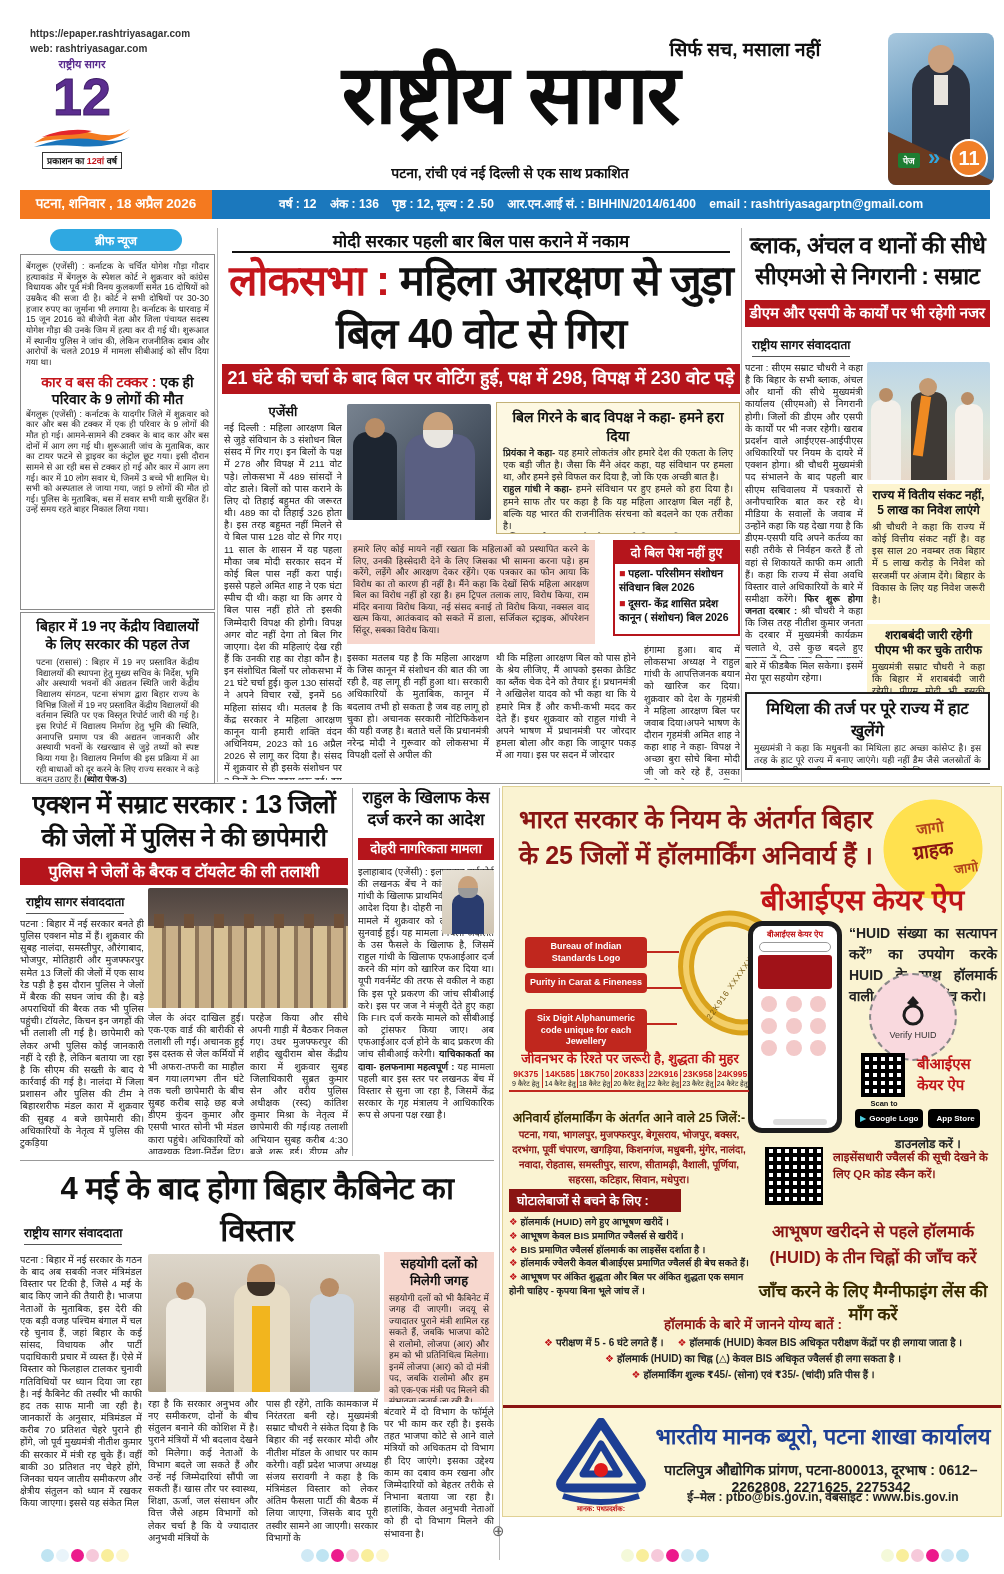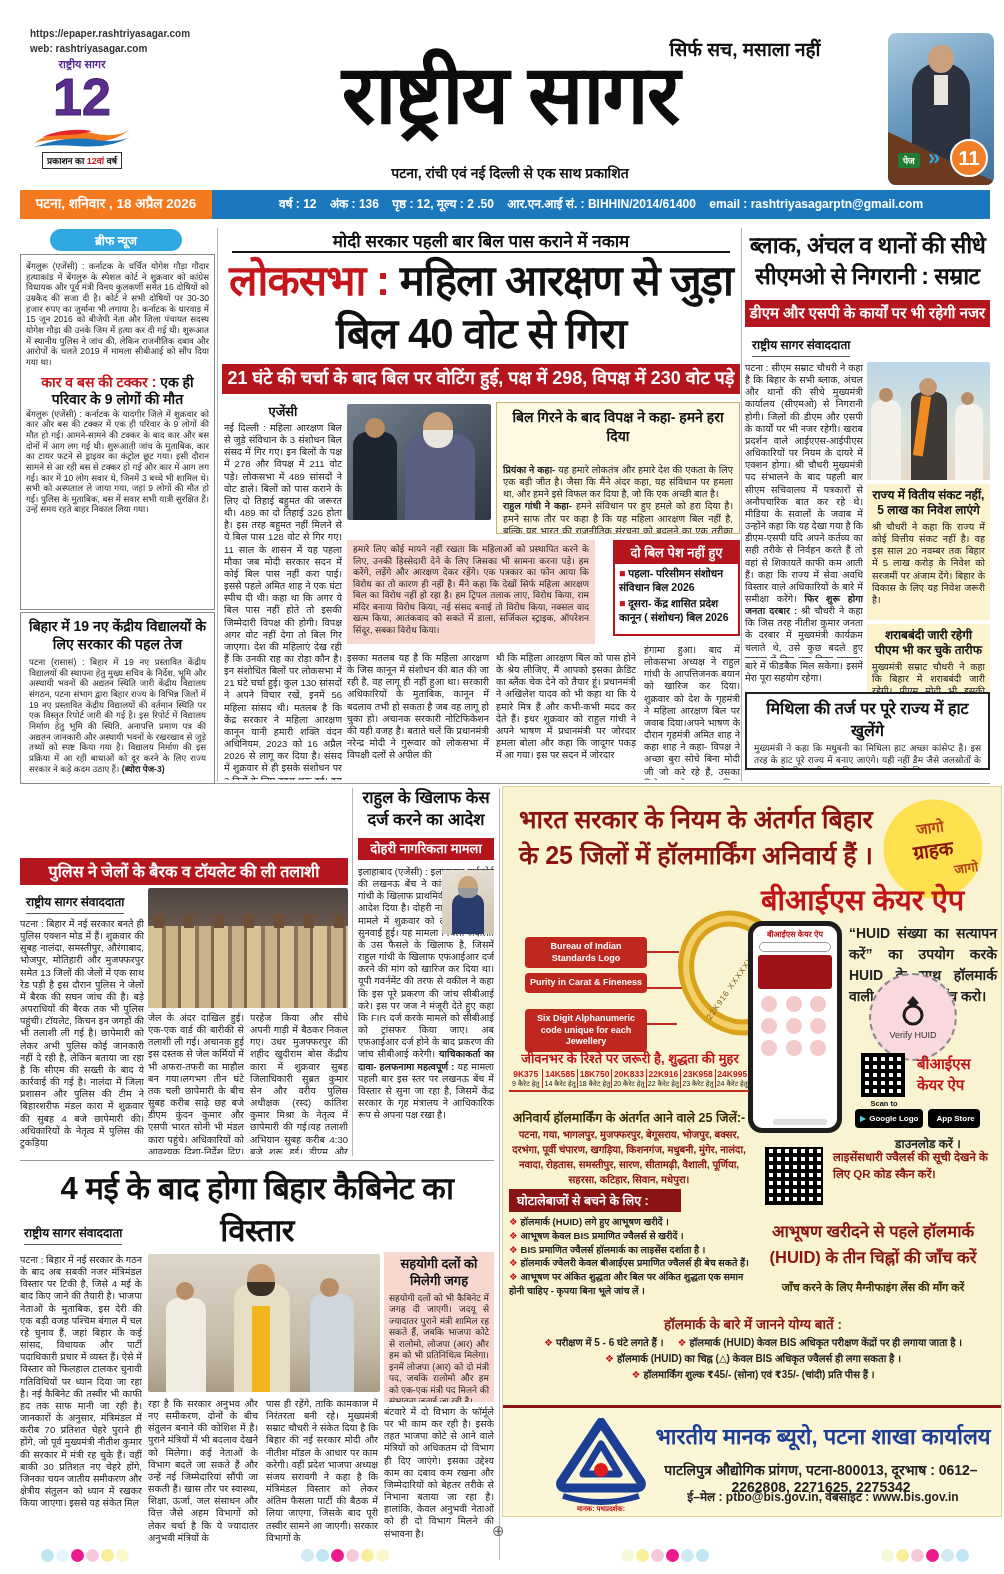--- a/index.html
+++ b/index.html
@@ -80,21 +80,21 @@
   <div class="abs pill" style="left:50px;top:229px;width:132px;height:22px">
     <span>ब्रीफ न्यूज</span>
   </div>
   <div class="abs clip" style="left:20px;top:254px;width:195px;height:356px;border:1px solid #8a8a8a;padding:6px 5px">
     <div class="smalltxt">बेंगलुरू (एजेंसी) : कर्नाटक के चर्चित योगेश गौड़ा गौदार हत्याकांड में बेंगलुरु के स्पेशल कोर्ट ने शुक्रवार को कांग्रेस विधायक और पूर्व मंत्री विनय कुलकर्णी समेत 16 दोषियों को उम्रकैद की सजा दी है। कोर्ट ने सभी दोषियों पर 30-30 हजार रुपए का जुर्माना भी लगाया है। कर्नाटक के धारवाड़ में 15 जून 2016 को बीजेपी नेता और जिला पंचायत सदस्य योगेश गौड़ा की उनके जिम में हत्या कर दी गई थी। शुरूआत में स्थानीय पुलिस ने जांच की, लेकिन राजनीतिक दबाव और आरोपों के चलते 2019 में मामला सीबीआई को सौंप दिया गया था।</div>
     <div class="ctr b" style="font-size:14px;line-height:1.25;margin:6px 0 0">
       <span class="red">कार व बस की टक्कर : </span><span>एक ही परिवार के 9 लोगों की मौत</span>
     </div>
     <div class="smalltxt">बेंगलुरू (एजेंसी) : कर्नाटक के यादगीर जिले में शुक्रवार को कार और बस की टक्कर में एक ही परिवार के 9 लोगों की मौत हो गई। आमने-सामने की टक्कर के बाद कार और बस दोनों में आग लग गई थी। शुरूआती जांच के मुताबिक, कार का टायर फटने से ड्राइवर का कंट्रोल छूट गया। इसी दौरान सामने से आ रही बस से टक्कर हो गई और कार में आग लग गई। कार में 10 लोग सवार थे, जिनमें 3 बच्चे भी शामिल थे। सभी को अस्पताल ले जाया गया, जहां 9 लोगों की मौत हो गई। पुलिस के मुताबिक, बस में सवार सभी यात्री सुरक्षित हैं। उन्हें समय रहते बाहर निकाल लिया गया।</div>
   </div>
-  <div class="abs clip" style="left:20px;top:612px;width:195px;height:172px;border:1px solid #8a8a8a;padding:5px 8px">
+  <div class="abs clip" style="left:20px;top:612px;width:195px;height:172px;border:1px solid #8a8a8a;padding:5px 15px">
     <div class="ctr b" style="font-size:14px;line-height:1.25;margin-bottom:4px">बिहार में 19 नए केंद्रीय विद्यालयों के लिए सरकार की पहल तेज</div>
     <div class="smalltxt"><span>पटना (रासासं) : बिहार में 19 नए प्रस्तावित केंद्रीय विद्यालयों की स्थापना हेतु मुख्य सचिव के निर्देश, भूमि और अस्थायी भवनों की अद्यतन स्थिति जारी केंद्रीय विद्यालय संगठन, पटना संभाग द्वारा बिहार राज्य के विभिन्न जिलों में 19 नए प्रस्तावित केंद्रीय विद्यालयों की वर्तमान स्थिति पर एक विस्तृत रिपोर्ट जारी की गई है। इस रिपोर्ट में विद्यालय निर्माण हेतु भूमि की स्थिति, अनापत्ति प्रमाण पत्र की अद्यतन जानकारी और अस्थायी भवनों के रखरखाव से जुड़े तथ्यों को स्पष्ट किया गया है। विद्यालय निर्माण की इस प्रक्रिया में आ रही बाधाओं को दूर करने के लिए राज्य सरकार ने कड़े कदम उठाए हैं।</span> <span class="b">(ब्योरा पेज-3)</span></div>
   </div>
 
   <div class="abs ctr b" style="left:222px;top:229px;width:518px;font-size:17px">मोदी सरकार पहली बार बिल पास कराने में नकाम</div>
   <div class="hrule" style="left:232px;top:251px;width:498px;background:#111;height:2px"></div>
   <div class="abs ctr" style="left:222px;top:255px;width:518px;font-size:42px;font-weight:800;line-height:1.25;letter-spacing:-1px">
     <span class="red">लोकसभा : </span><span>महिला आरक्षण से जुड़ा बिल 40 वोट से गिरा</span>
   </div>
   <div class="abs strip" style="left:222px;top:364px;width:518px;height:30px;font-size:18px">
@@ -106,21 +106,21 @@
 
   <div class="abs clip photo" style="left:347px;top:404px;width:144px;height:116px;background:linear-gradient(135deg,#77828f 0%,#4a5563 60%,#2e3844 100%)">
     <div class="abs" style="left:6px;top:28px;width:44px;height:88px;background:#1d2530;border-radius:14px 14px 0 0"></div>
     <div class="abs" style="left:18px;top:14px;width:20px;height:20px;background:#b98d66;border-radius:50%"></div>
     <div class="abs" style="left:58px;top:30px;width:70px;height:86px;background:#5a5f82;border-radius:20px 20px 0 0"></div>
     <div class="abs" style="left:76px;top:8px;width:30px;height:32px;background:#caa27c;border-radius:50%"></div>
     <div class="abs" style="left:76px;top:26px;width:30px;height:18px;background:#e9e6e0;border-radius:0 0 14px 14px"></div>
   </div>
 
   <div class="abs clip" style="left:496px;top:402px;width:244px;height:132px;background:#fdf8e2;border:1px solid #c3b176;padding:4px 6px">
-    <div class="ctr b" style="font-size:14px;margin-bottom:19px">बिल गिरने के बाद विपक्ष ने कहा- हमने हरा दिया</div>
+    <div class="ctr b" style="font-size:14px;margin-bottom:2px">बिल गिरने के बाद विपक्ष ने कहा- हमने हरा दिया</div>
     <div class="bodytxt"><span class="b">प्रियंका ने कहा- </span><span>यह हमारे लोकतंत्र और हमारे देश की एकता के लिए एक बड़ी जीत है। जैसा कि मैंने अंदर कहा, यह संविधान पर हमला था, और हमने इसे विफल कर दिया है, जो कि एक अच्छी बात है।</span></div>
     <div class="bodytxt"><span class="b">राहुल गांधी ने कहा- </span><span>हमने संविधान पर हुए हमले को हरा दिया है। हमने साफ तौर पर कहा है कि यह महिला आरक्षण बिल नहीं है, बल्कि यह भारत की राजनीतिक संरचना को बदलने का एक तरीका है।</span></div>
     <div class="bodytxt"><span class="b">शशि थरूर ने कहा- </span><span>हमने हमेशा कहा है कि हम महिला आरक्षण का पूर्ण समर्थन करते हैं और आज भी इसके पक्ष में मतदान करने को तैयार हैं। हालांकि, इसे परिसीमन से नहीं जोड़ा जाना चाहिए।</span></div>
   </div>
 
   <div class="abs clip" style="left:347px;top:540px;width:248px;height:104px;background:#f7d7ce;padding:4px 6px">
     <div class="bodytxt" style="font-size:9px">हमारे लिए कोई मायने नहीं रखता कि महिलाओं को प्रस्थापित करने के लिए, उनकी हिस्सेदारी देने के लिए जिसका भी सामना करना पड़े। हम करेंगे, लड़ेंगे और आरक्षण देकर रहेंगे। एक पत्रकार का फोन आया कि विरोध का तो कारण ही नहीं है। मैंने कहा कि देखों सिर्फ महिला आरक्षण बिल का विरोध नहीं हो रहा है। हम ट्रिपल तलाक लाए, विरोध किया, राम मंदिर बनाया विरोध किया, नई संसद बनाई तो विरोध किया, नक्सल वाद खत्म किया, आतंकवाद को सकते में डाला, सर्जिकल स्ट्राइक, ऑपरेशन सिंदूर, सबका विरोध किया।</div>
   </div>
 
   <div class="abs clip" style="left:613px;top:540px;width:127px;height:96px;border:2px solid #b5151c;background:#fff">
@@ -168,20 +168,21 @@
   <div class="abs clip bodytxt" style="left:745px;top:660px;width:118px;height:30px">बारे में फीडबैक मिल सकेगा। इसमें मेरा पूरा सहयोग रहेगा।</div>
 
   <div class="abs clip" style="left:745px;top:692px;width:245px;height:78px;border:2px solid #222;padding:3px 7px;background:#fff">
     <div class="ctr b" style="font-size:16px;margin-bottom:2px">मिथिला की तर्ज पर पूरे राज्य में हाट खुलेंगे</div>
     <div class="bodytxt" style="font-size:9px">मुख्यमंत्री ने कहा कि मधुबनी का मिथिला हाट अच्छा कांसेप्ट है। इस तरह के हाट पूरे राज्य में बनाए जाएंगे। यही नहीं डैम जैसे जलस्रोतों के पास इको टूरिज्म भी शुरू किया जाएगा। इसके लिए 10 हजार एकड़ जमीन वन एवं पर्यावरण विभाग के देने और प्लांटेशन की योजना है।</div>
   </div>
 
   <div class="vrule" style="left:352px;top:788px;height:368px"></div>
   <div class="vrule" style="left:499px;top:788px;height:772px"></div>
 
+  <div class="abs ctr b" style="left:20px;top:788px;width:328px;font-size:25px;line-height:1.3;letter-spacing:-0.5px">एक्शन में सम्राट सरकार : 13 जिलों की जेलों में पुलिस ने की छापेमारी</div>
   <div class="abs strip" style="left:20px;top:858px;width:328px;height:27px;font-size:16px">
     <span>पुलिस ने जेलों के बैरक व टॉयलेट की ली तलाशी</span>
   </div>
   <div class="abs b" style="left:26px;top:893px;font-size:12px;border-bottom:1px solid #555;padding-bottom:3px">राष्ट्रीय सागर संवाददाता</div>
 
   <div class="abs clip photo" style="left:148px;top:888px;width:200px;height:120px;background:linear-gradient(180deg,#4e4440 0%,#6a5a50 34%,#c9b089 36%,#bfa57d 100%)">
     <div class="abs" style="left:0;top:38px;width:200px;height:82px;background:repeating-linear-gradient(90deg,#d6c094 0 14px,#8d7458 14px 18px,#c9b089 18px 30px,#7b6651 30px 33px)"></div>
     <div class="abs" style="left:0;top:26px;width:200px;height:14px;background:repeating-linear-gradient(90deg,transparent 0 6px,#6d4f38 6px 16px,transparent 16px 30px)"></div>
   </div>
 
@@ -343,21 +344,21 @@
           <span style="margin-right:3px"></span>
           <span>App Store</span>
         </div>
     </div>
     <div class="abs ctr b" style="left:360px;top:348px;width:130px;font-size:12px;color:#222">डाउनलोड करें ।</div>
 
     <div class="abs qr" style="left:262px;top:360px;width:58px;height:58px"></div>
     <div class="abs b" style="left:330px;top:362px;width:160px;font-size:11.5px;color:#8a1413;line-height:1.5">लाइसेंसधारी ज्वैलर्स की सूची देखने के लिए QR कोड स्कैन करें।</div>
 
     <div class="abs ctr b" style="left:246px;top:432px;width:248px;font-size:16.5px;color:#8a1413;line-height:1.55">आभूषण खरीदने से पहले हॉलमार्क (HUID) के तीन चिह्नों की जाँच करें</div>
-    <div class="abs ctr b" style="left:246px;top:492px;width:248px;font-size:11px;color:#3a2c00">जाँच करने के लिए मैग्नीफाइंग लेंस की माँग करें</div>
+    <div class="abs ctr b" style="left:246px;top:492px;width:248px;font-size:17px;color:#3a2c00">जाँच करने के लिए मैग्नीफाइंग लेंस की माँग करें</div>
 
     <div class="abs ctr b" style="left:6px;top:528px;width:488px;font-size:13.5px;color:#8a1413">हॉलमार्क के बारे में जानने योग्य बातें :</div>
     <div class="abs" style="left:10px;top:548px;width:480px;font-size:10px;font-weight:bold;color:#222;line-height:1.6;display:flex;flex-wrap:wrap;justify-content:center;column-gap:14px">
       <span><span class="diam">❖</span><span>परीक्षण में 5 - 6 घंटे लगते हैं ।</span></span>
       <span><span class="diam">❖</span><span>हॉलमार्क (HUID) केवल BIS अधिकृत परीक्षण केंद्रों पर ही लगाया जाता है ।</span></span>
       <span><span class="diam">❖</span><span>हॉलमार्क (HUID) का चिह्न (△) केवल BIS अधिकृत ज्वैलर्स ही लगा सकता है ।</span></span>
       <span><span class="diam">❖</span><span>हॉलमार्किंग शुल्क ₹45/- (सोना) एवं ₹35/- (चांदी) प्रति पीस हैं ।</span></span>
     </div>
 
     <div class="abs" style="left:0;top:618px;width:500px;height:3px;background:#8a1413"></div>

